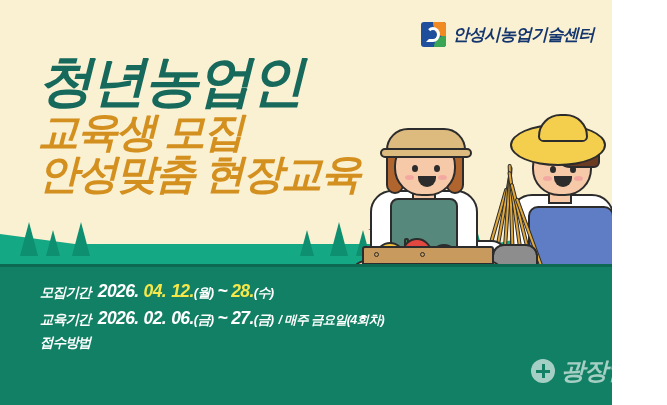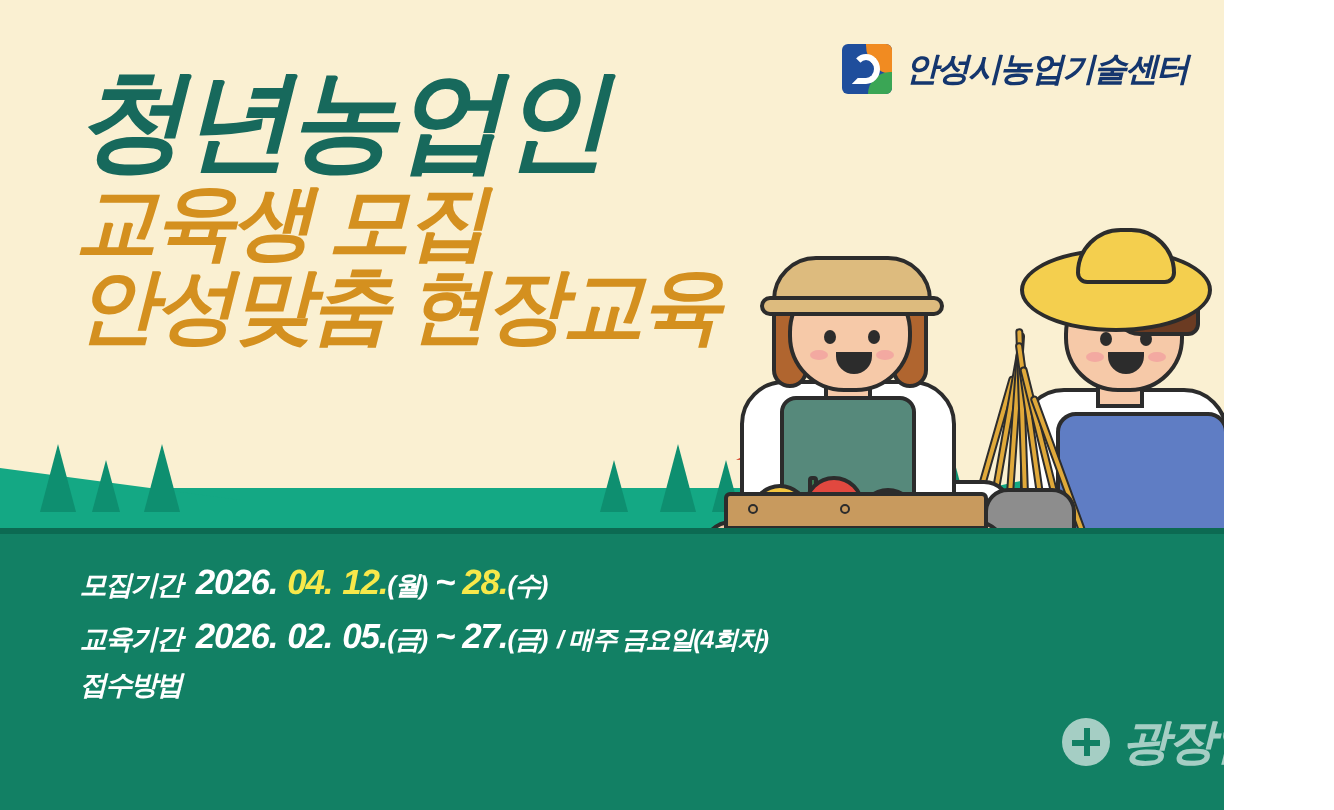--- a/index.html
+++ b/index.html
@@ -93,21 +93,21 @@
   .house-win {
     position:absolute; width:10px; height:7px; background:#2c2c2c;
   }
   #house-door {
     position:absolute; bottom:30px; left:385px;
     width:11px; height:18px; background:#2c2c2c;
     border-radius:5px 5px 0 0;
   }
 
   
-  #headline { position:absolute; left:38px; top:32px; z-index:6; }
+  #headline { position:absolute; left:38px; top:53px; z-index:6; }
   .hl-line {
     font-weight:900;
     letter-spacing:-2px;
     line-height:1.02;
     white-space:nowrap;
   }
   #hl1 { font-size:55px; color:#17695c; margin-bottom:3px; }
   #hl2 { font-size:41px; color:#d4901f; margin-bottom:2px; }
   #hl3 { font-size:41px; color:#d4901f; }
 
@@ -363,21 +363,21 @@
         <span class="info-value paren">(월)</span>
         <span class="info-value" style="margin:0 4px;">~</span>
         <span class="info-value hl-y">28.</span>
         <span class="info-value paren">(수)</span>
       </div>
 
       <div class="info-row">
         <span class="info-label">교육기간</span>
         <span class="info-value">2026.</span>
         <span class="info-value" style="margin-left:5px;">02.</span>
-        <span class="info-value" style="margin-left:5px;">05.</span>
+        <span class="info-value" style="margin-left:5px;">06.</span>
         <span class="info-value paren">(금)</span>
         <span class="info-value" style="margin:0 4px;">~</span>
         <span class="info-value">27.</span>
         <span class="info-value paren">(금)</span>
         <span class="suffix-note">/ 매주 금요일(4회차)</span>
       </div>
 
       <div class="info-row">
         <span class="info-label">접수방법</span>
       </div>

